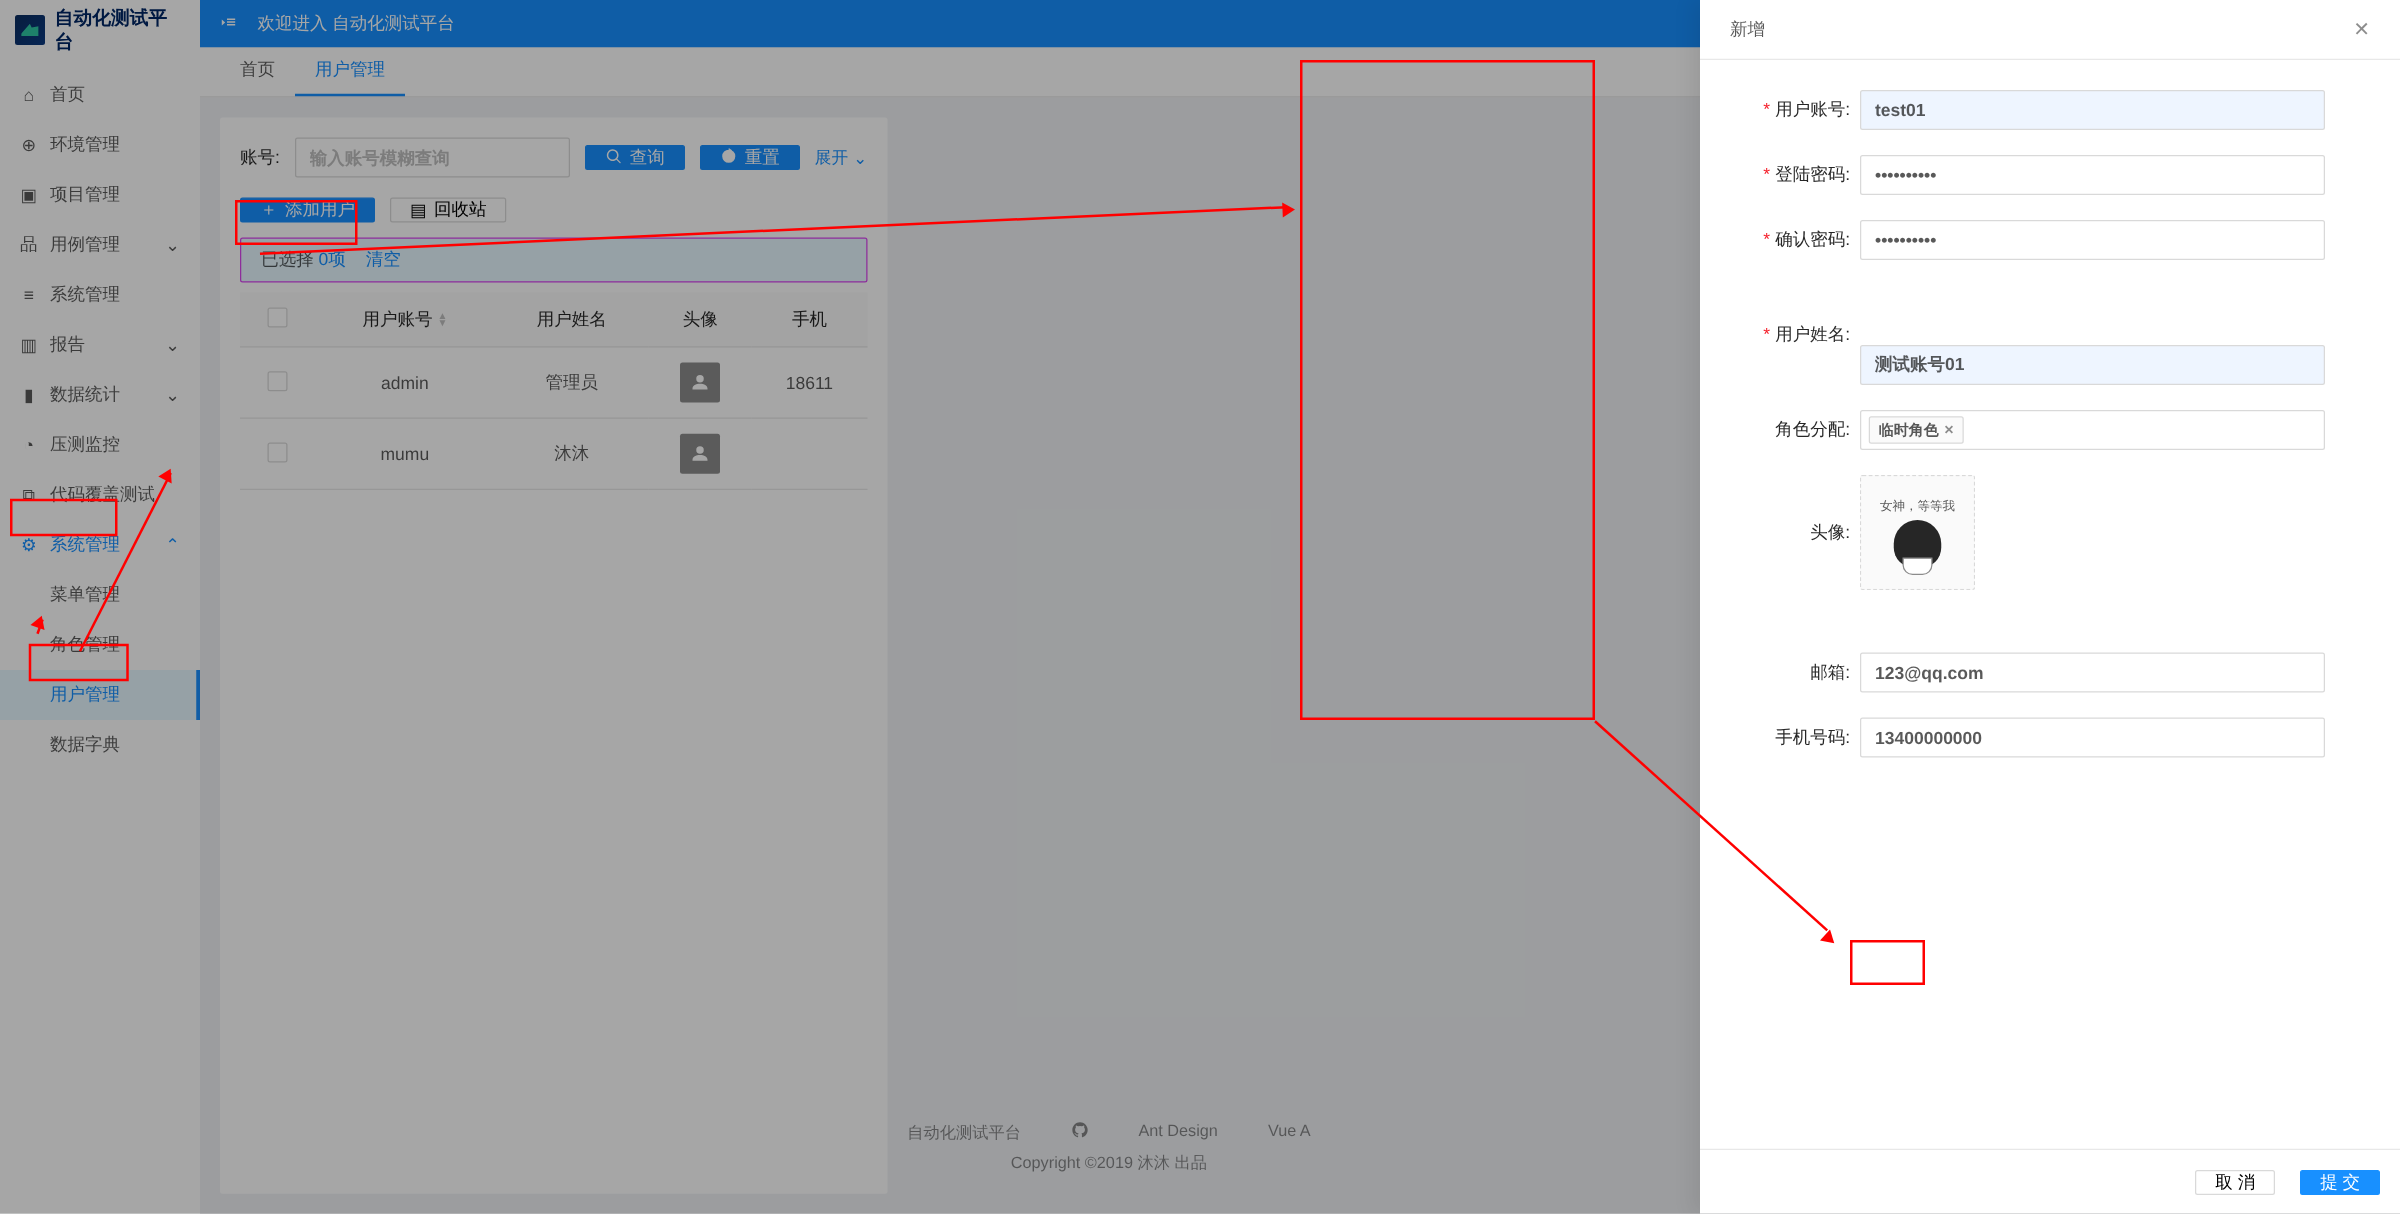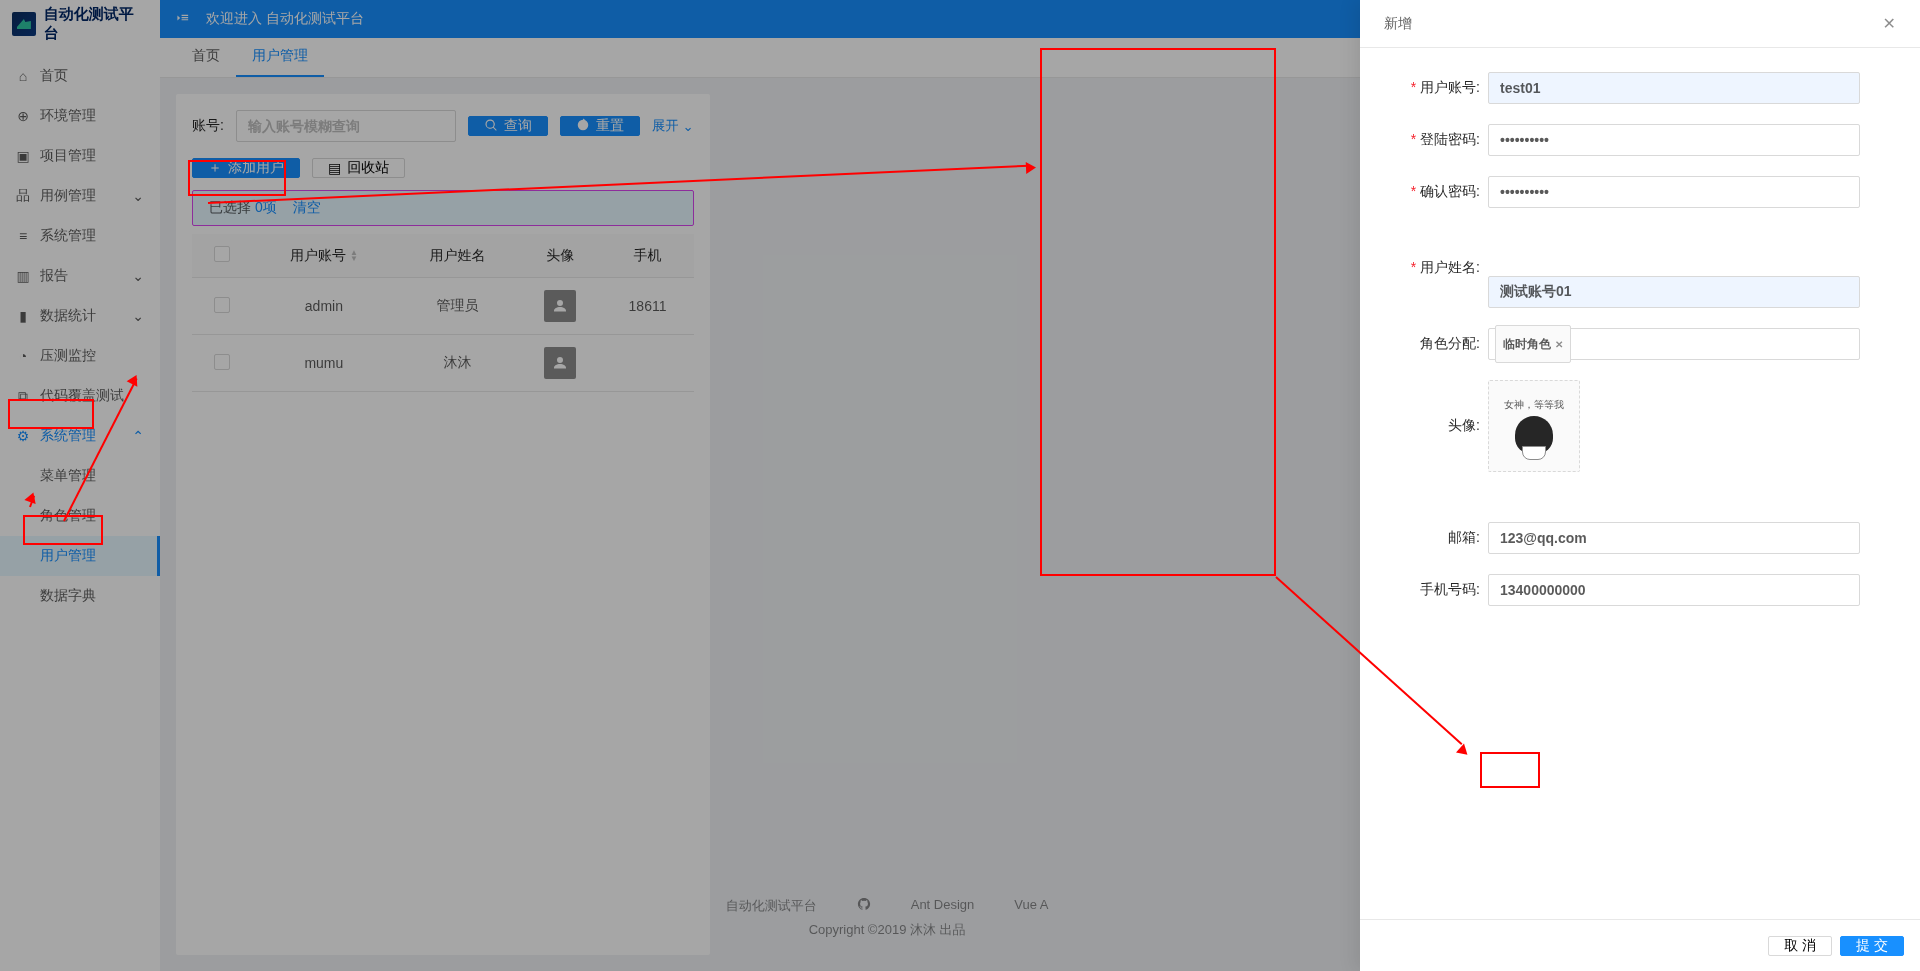--- a/index.html
+++ b/index.html
@@ -58,26 +58,26 @@
 .drawer { position:absolute; right:0; top:0; width:560px; height:100%; background:#fff; box-shadow:-6px 0 16px rgba(0,0,0,0.08); display:flex; flex-direction:column; }
 .drawer-header { height:48px; padding:0 24px; display:flex; align-items:center; border-bottom:1px solid #e8e8e8; }
 .drawer-header .close { margin-left:auto; cursor:pointer; color:rgba(0,0,0,0.45); font-size:16px; }
 .drawer-body { flex:1; padding:24px 60px 24px 40px; overflow:auto; }
 .form-row { display:flex; align-items:center; margin-bottom:20px; }
 .form-row.top { align-items:center; }
 .form-label { width:80px; text-align:right; margin-right:8px; color:rgba(0,0,0,0.85); }
 .form-label .req { color:#f5222d; margin-right:4px; }
 .form-control { flex:1; }
 .form-control .input { width:100%; }
-.tag { display:inline-flex; align-items:center; background:#fafafa; border:1px solid #d9d9d9; border-radius:2px; padding:0 7px; height:38px; font-size:12px; gap:4px; margin:4px 0; }
+.tag { display:inline-flex; align-items:center; background:#fafafa; border:1px solid #d9d9d9; border-radius:2px; padding:0 7px; height:22px; font-size:12px; gap:4px; margin:4px 0; }
 .tag .tag-x { color:rgba(0,0,0,0.45); cursor:pointer; font-size:10px; }
 .avatar-upload { width:92px; height:92px; border:1px dashed #d9d9d9; border-radius:2px; display:flex; flex-direction:column; align-items:center; justify-content:center; font-size:10px; color:#595959; background:#fafafa; padding:4px; text-align:center; }
 .avatar-upload .head { width:38px; height:38px; background:#262626; border-radius:50% 50% 42% 42%; margin-top:4px; position:relative; }
 .avatar-upload .head::after { content:""; position:absolute; bottom:-6px; left:50%; transform:translateX(-50%); width:22px; height:12px; background:#fff; border:1px solid #8c8c8c; border-radius:0 0 8px 8px; }
-.drawer-footer { height:52px; border-top:1px solid #e8e8e8; display:flex; align-items:center; justify-content:flex-end; padding:0 16px; gap:8px; }
+.drawer-footer { height:52px; border-top:1px solid #e8e8e8; display:flex; align-items:center; justify-content:flex-end; padding:0 16px; gap:20px; }
 
 svg { width:1em; height:1em; }
 
 
 .annot { position:absolute; border:2px solid #ff0000; pointer-events:none; }
 .arrow-line { position:absolute; background:#ff0000; height:2px; transform-origin:left center; pointer-events:none; }
 .arrow-head { position:absolute; width:0; height:0; border-left:10px solid #ff0000; border-top:6px solid transparent; border-bottom:6px solid transparent; transform-origin:left center; pointer-events:none; }
 
 .sort-icons { display:inline-flex; flex-direction:column; margin-left:4px; font-size:8px; color:#bfbfbf; line-height:6px; vertical-align:middle; }
 </style>

